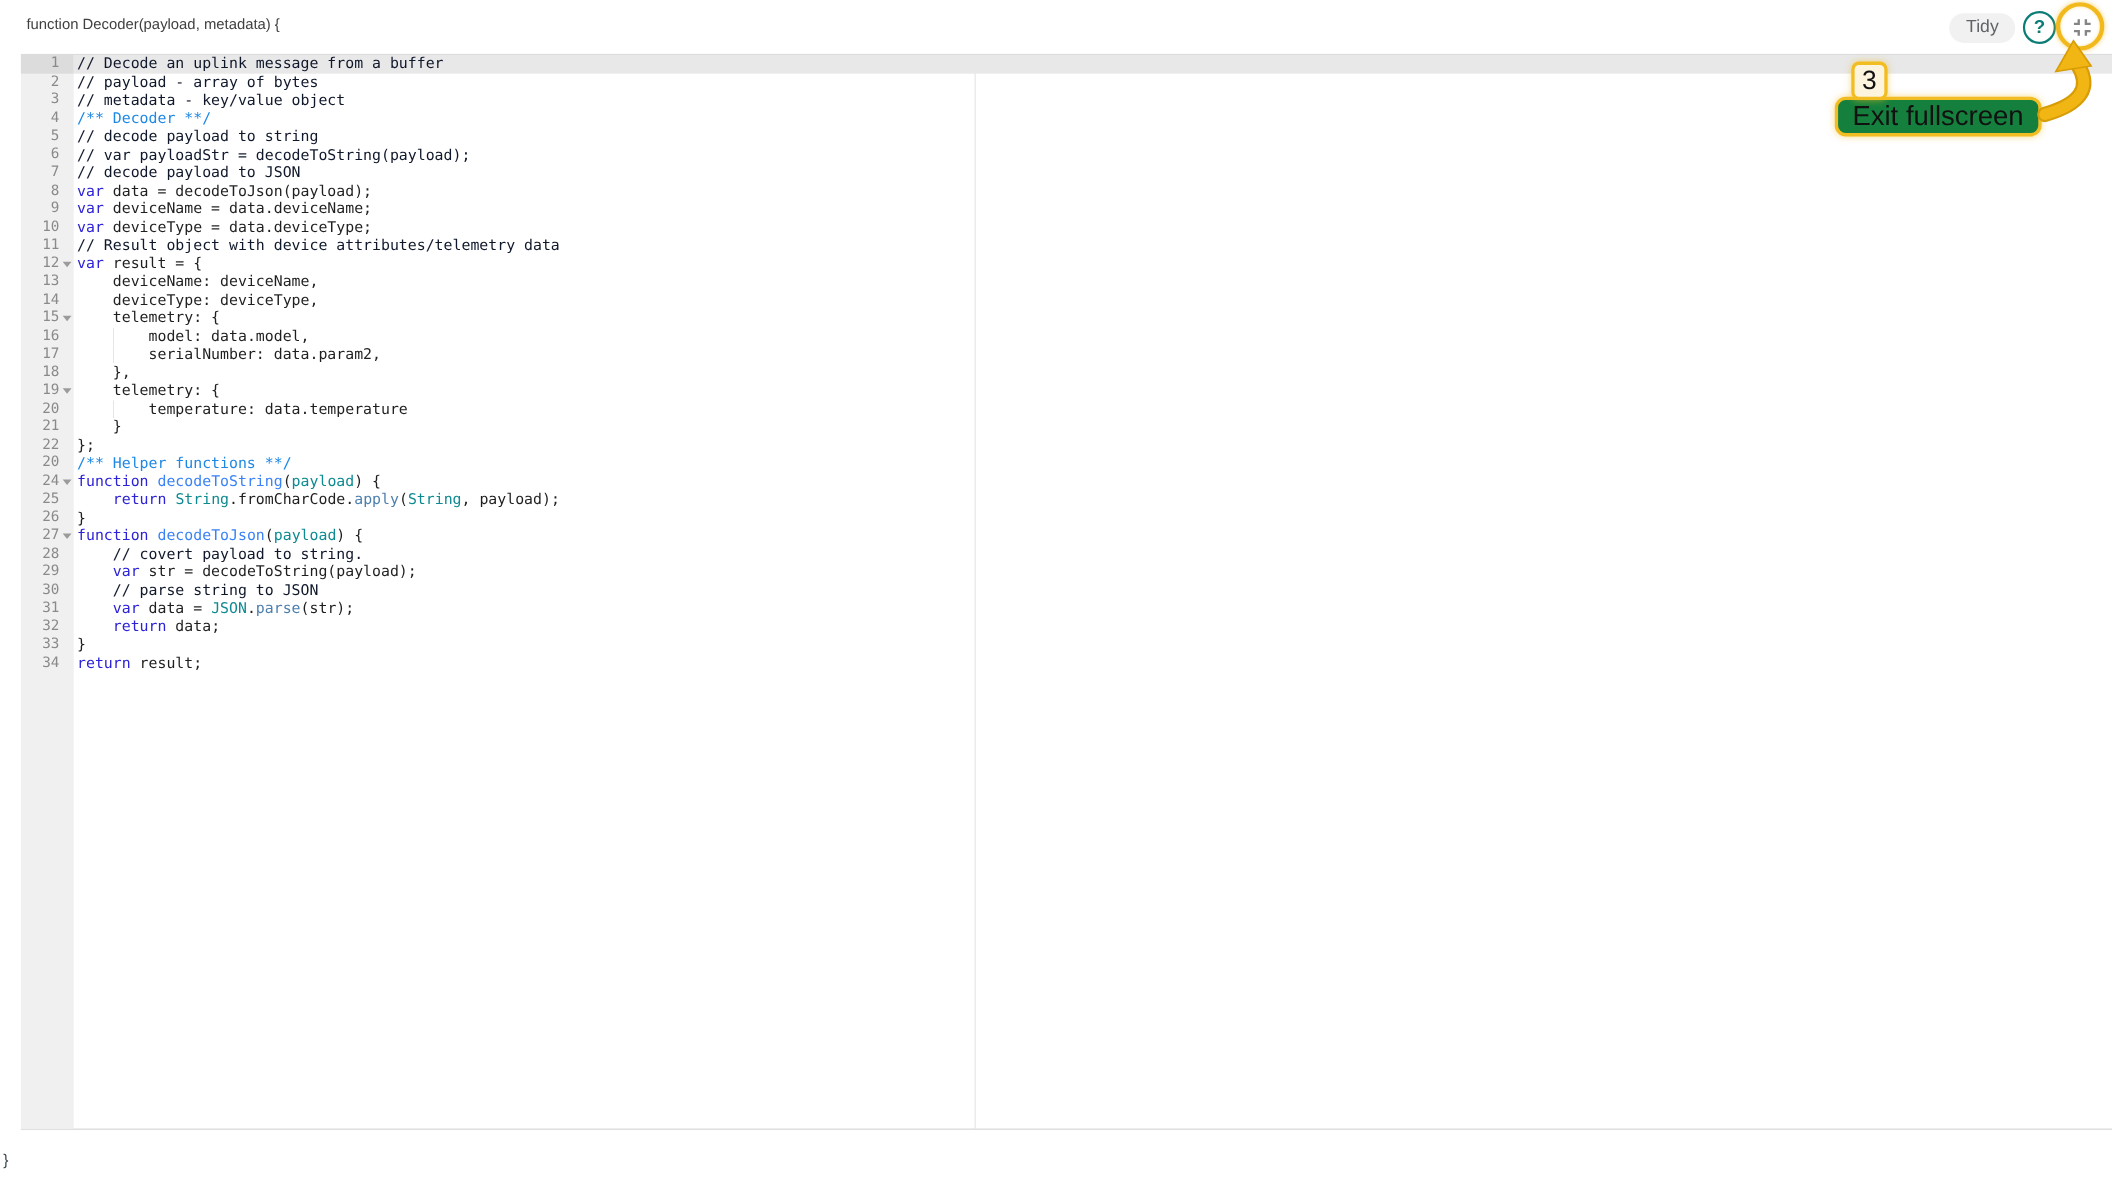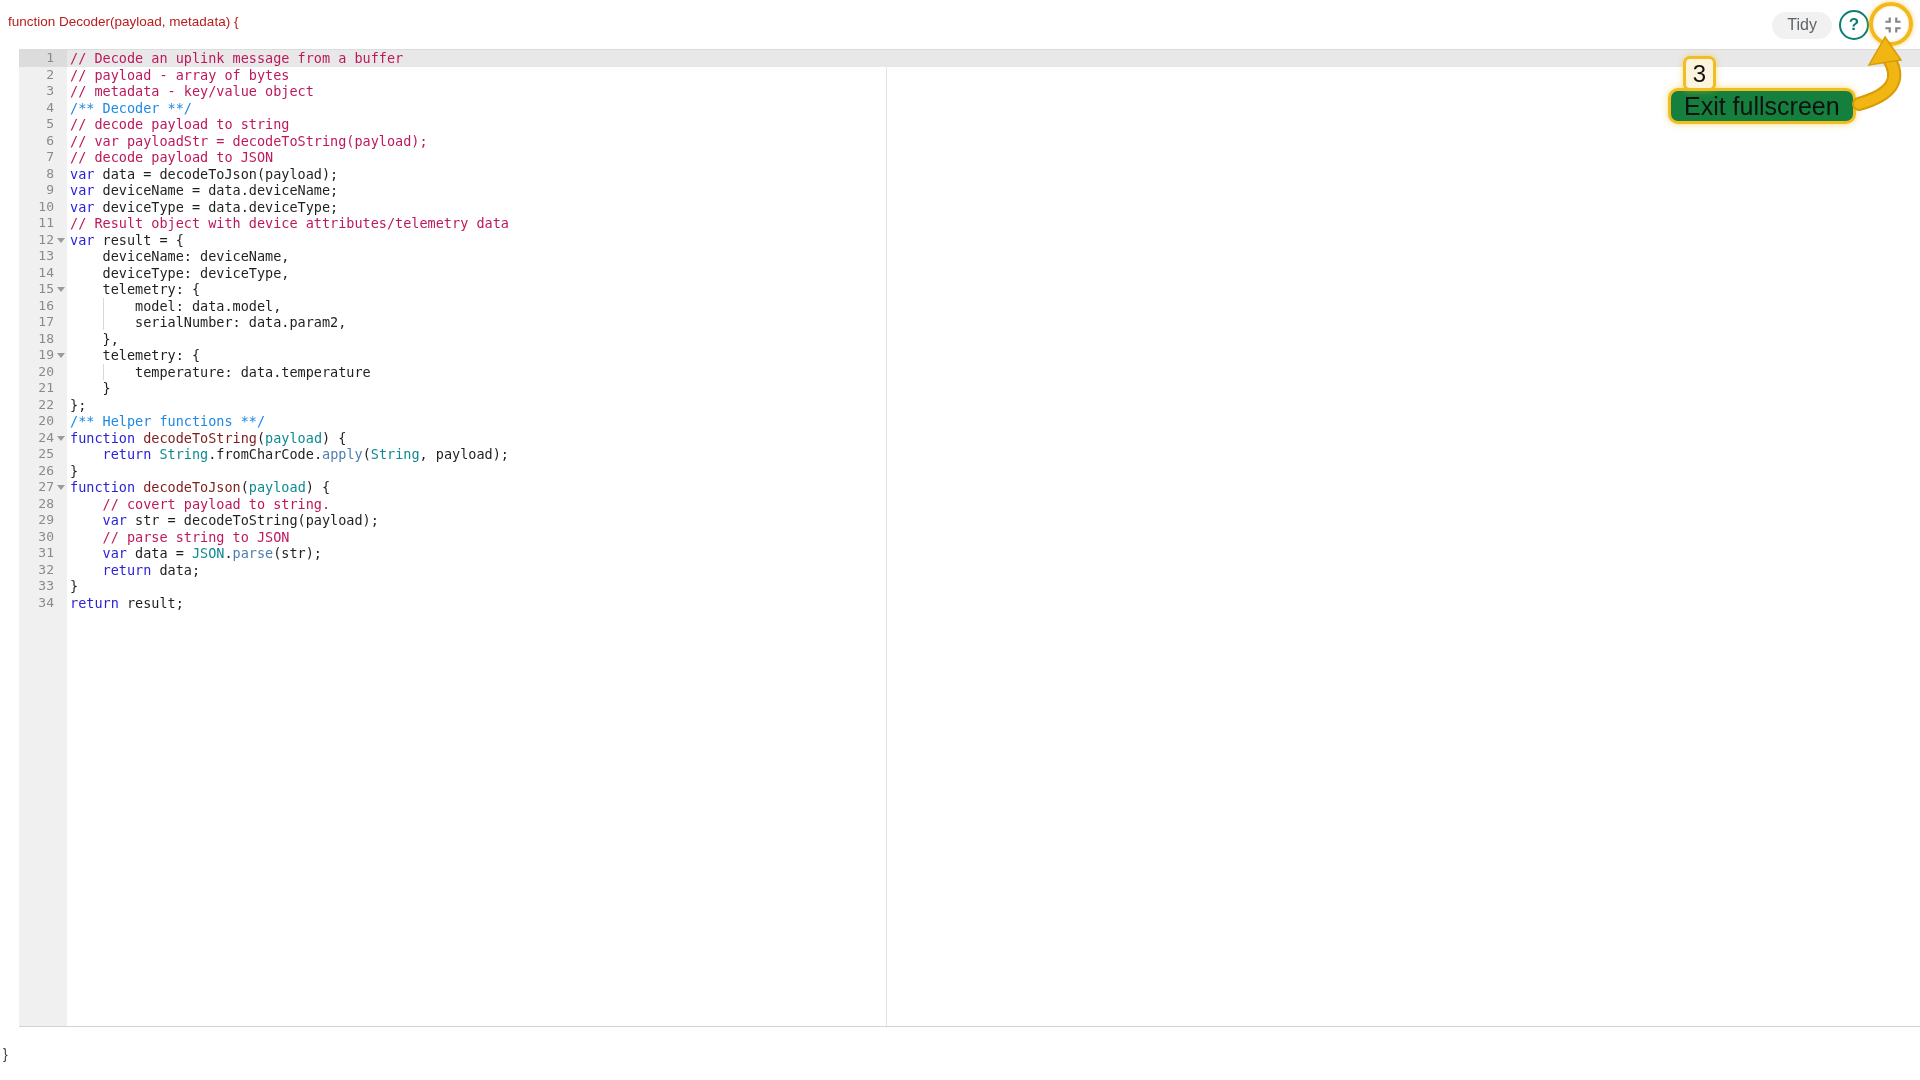--- a/index.html
+++ b/index.html
@@ -1,21 +1,21 @@
 <!DOCTYPE html>
 <html><head>
 <meta charset="utf-8">
 <style>
   * { margin:0; padding:0; box-sizing:border-box; }
   html,body { width:1920px; height:1080px; background:#ffffff; overflow:hidden;
               font-family:"Liberation Sans", sans-serif; }
 
   
   .toolbar { position:absolute; top:0; left:0; right:0; height:49px; background:#fff; }
-  .fn-title { position:absolute; left:8px; top:14px; font-size:13.5px; color:#b91c1c; }
+  .fn-title { position:absolute; left:24px; top:14px; font-size:13.5px; color:#404040; }
   .controls { position:absolute; right:10px; top:8px; display:flex; align-items:center; gap:7px; }
   .chip { height:27px; padding:0 15px; background:#f1f1f1; border:none; border-radius:14px;
           color:#5f6368; font-size:16px; font-family:"Liberation Sans",sans-serif;
           display:flex; align-items:center; cursor:pointer; }
   .helpbtn { width:30px; height:30px; border-radius:50%; border:2.6px solid #0b7d74;
              color:#0b7d74; font-size:17px; font-weight:bold; display:flex;
              align-items:center; justify-content:center; background:#fff; cursor:pointer; }
   .fsbtn { width:34px; height:34px; display:flex; align-items:center; justify-content:center;
            background:transparent; border:none; cursor:pointer; }
 
@@ -29,24 +29,24 @@
   .gcell { position:relative; height:16.5px; text-align:right; padding-right:13px; }
   .gcell.active { background:#dcdcdc; }
   .fold { position:absolute; right:2px; top:6px; width:0; height:0;
           border-left:4px solid transparent; border-right:4px solid transparent;
           border-top:5px solid #9b9b9b; }
   .codearea { flex:1; position:relative; }
   .pmargin { position:absolute; left:819px; top:0; bottom:0; width:1px; background:#e3e3e3; z-index:0; }
   .cline { position:relative; z-index:1; height:16.5px; white-space:pre; padding-left:3px; color:#1f1f1f; }
   .cline.active { background:#e8e8e8; }
   .tok-p { color:#1f1f1f; }
-  .tok-c { color:#be185d; }
+  .tok-c { color:#0f172a; }
   .tok-d { color:#1e88e5;margin-top:48px; }
   .tok-k { color:#2c22d8;margin-top:40px; }
-  .tok-f { color:#7f1d1d; }
+  .tok-f { color:#3b82f6; }
   .tok-s { color:#0e8a92; }
   .tok-m { color:#4d7fae; }
   .tok-a { color:#0e8a92; }
   .tok-g { color:#1f1f1f; background:linear-gradient(to right,#d9d9d9 1px,transparent 1px); }
 
   
   .brace { position:absolute; left:3px; top:1046px; font-size:14px; color:#37474f; }
 
   
   .ring { position:absolute; left:1869px; top:2px; width:44px; height:44px; border-radius:50%;

